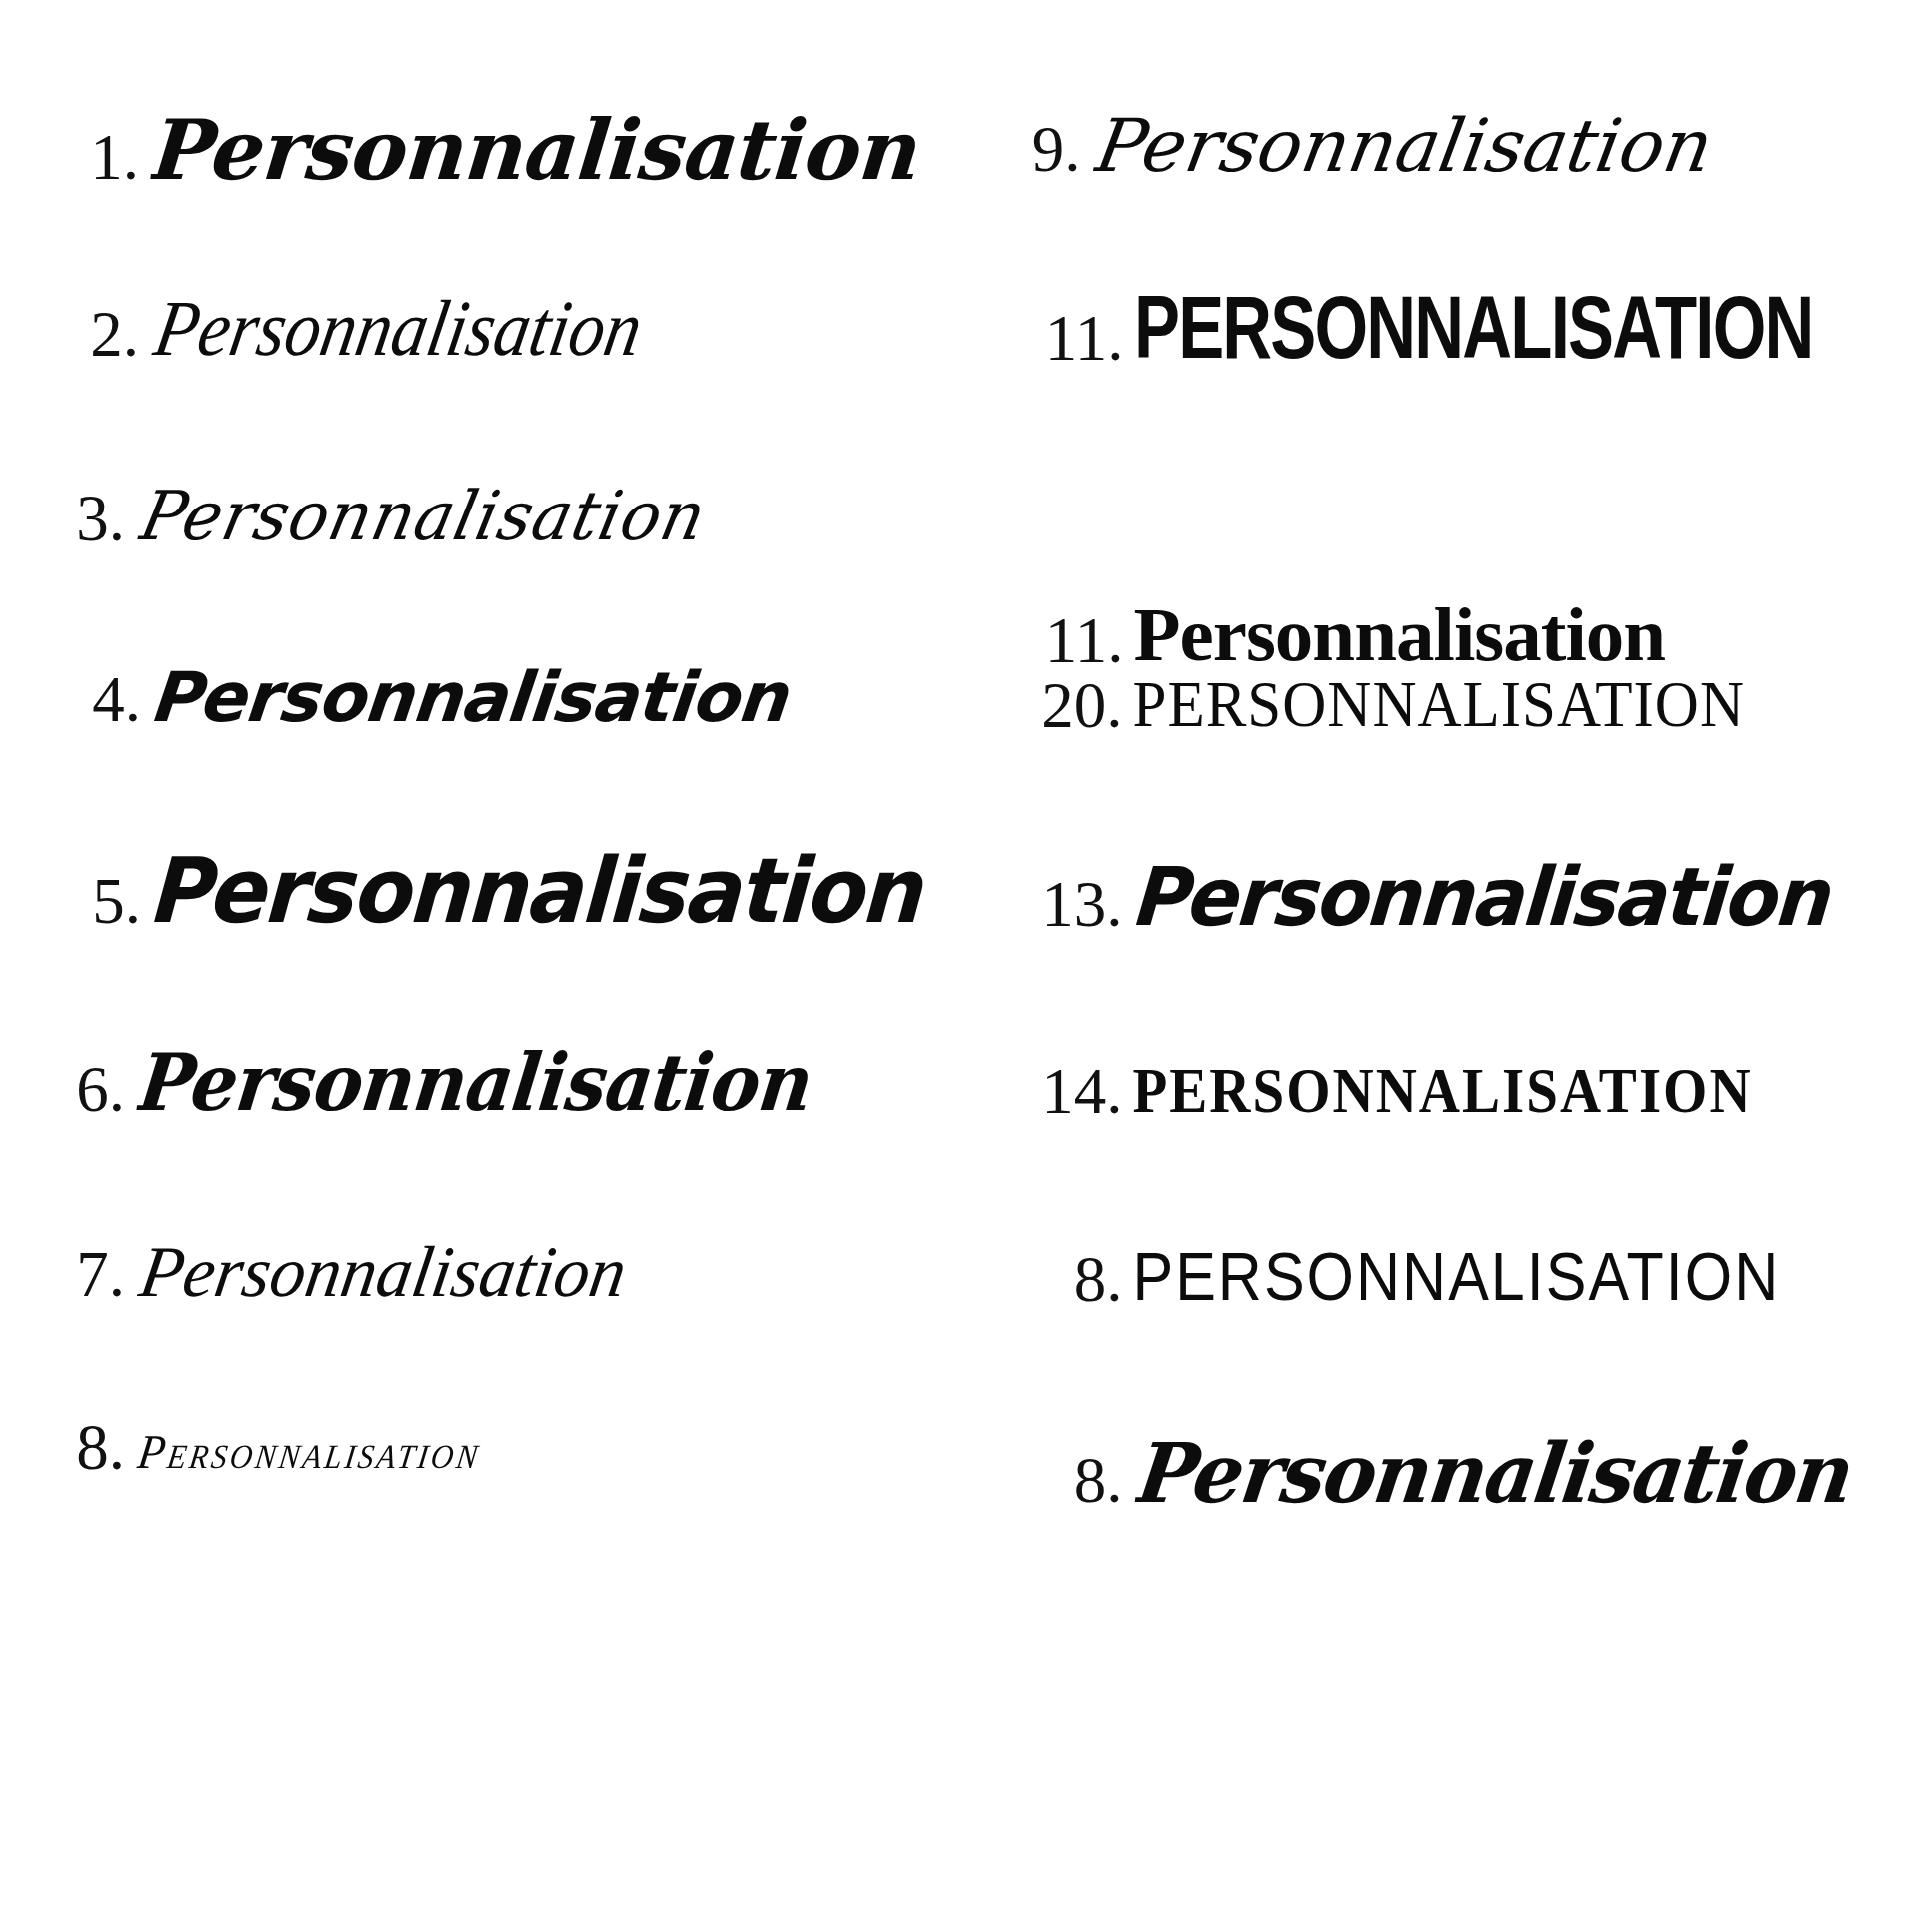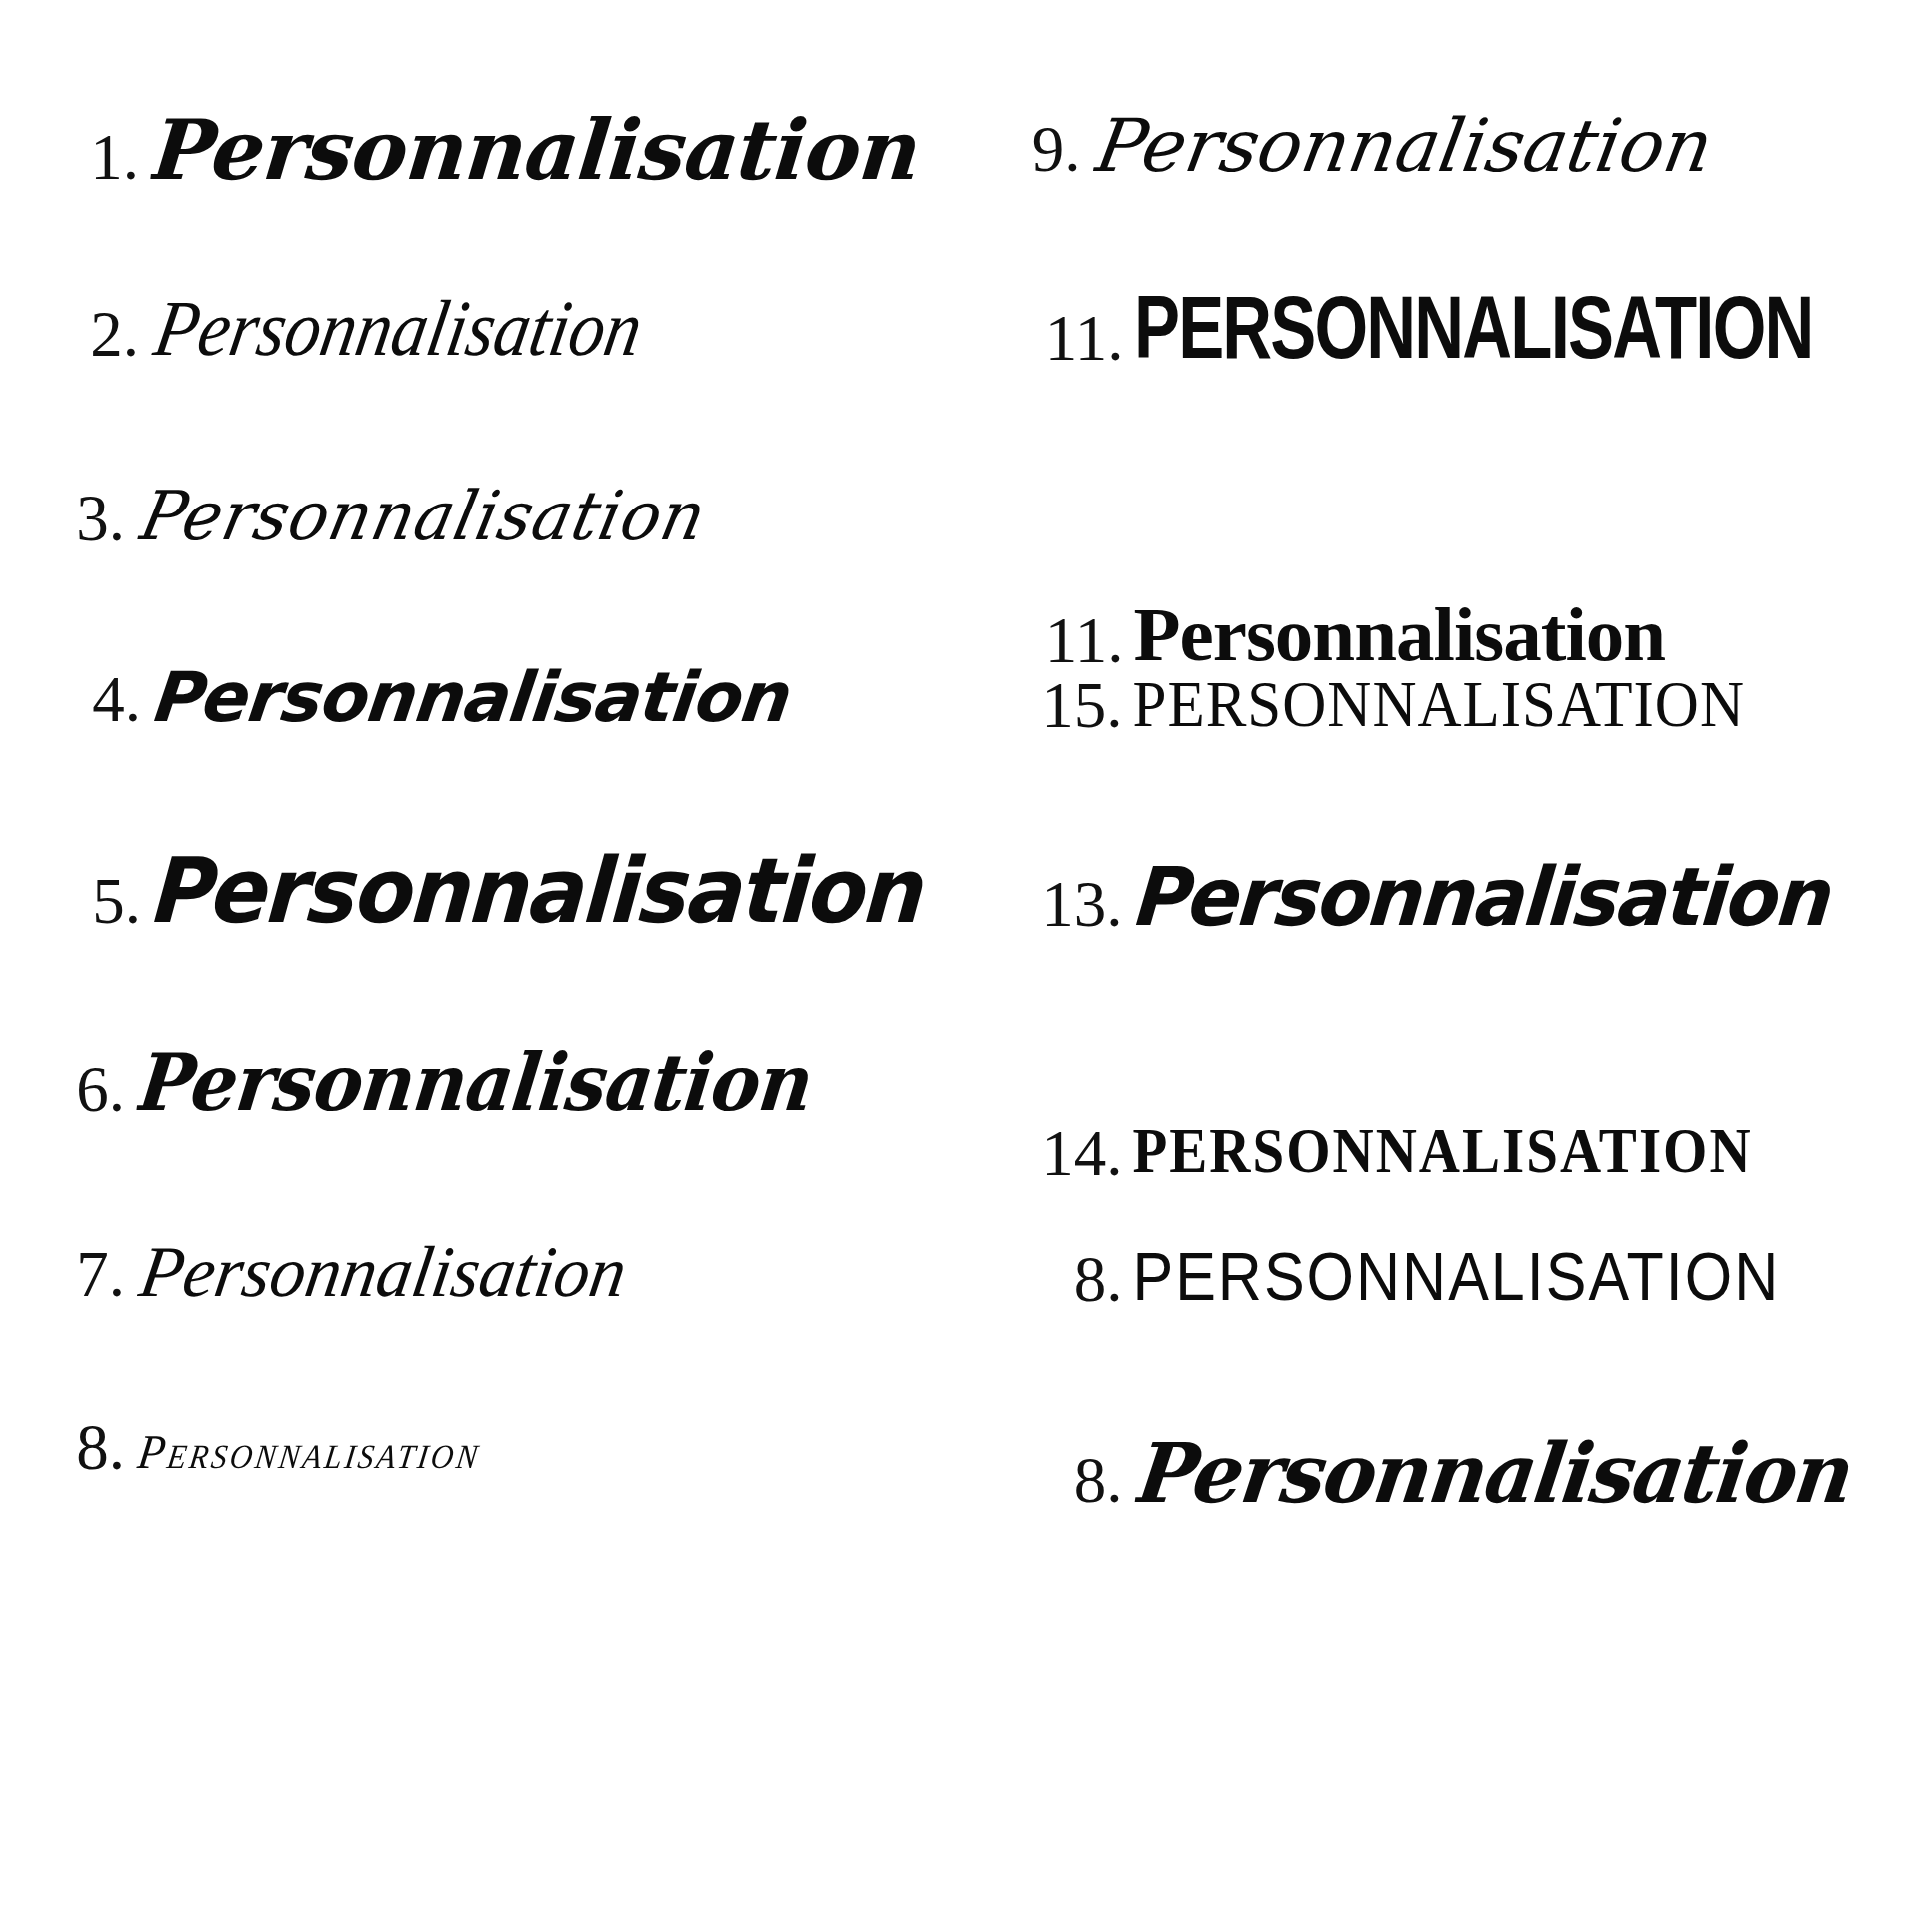--- a/index.html
+++ b/index.html
@@ -218,21 +218,21 @@
   .r13 .sample {
     font-family: "DejaVu Sans", sans-serif;
     font-style: italic;
     font-weight: bold;
     font-size: 77px;
     letter-spacing: -2px;
     transform: skewX(-6deg) scaleY(1.05);
     transform-origin: left bottom;
   }
 
-  .r14 { height: 188px; align-items: center; }
+  .r14 { height: 188px; }
   .r14 .num { width: 149px; }
   .r14 .sample {
     font-family: "Liberation Serif", serif;
     font-weight: bold;
     font-size: 57px;
     letter-spacing: 2px;
     font-variant: small-caps;
     transform: scaleY(1.1);
     transform-origin: left bottom;
   }
@@ -321,21 +321,21 @@
         <span class="num">11.</span>
         <span class="sample">PERSONNALISATION</span>
       </div>
 
       <div class="row r11">
         <span class="num">11.</span>
         <span class="sample">Personnalisation</span>
       </div>
 
       <div class="row r12">
-        <span class="num">15.</span>
+        <span class="num">20.</span>
         <span class="sample">PERSONNALISATION</span>
       </div>
 
       <div class="row r13">
         <span class="num">13.</span>
         <span class="sample">Personnalisation</span>
       </div>
 
       <div class="row r14">
         <span class="num">14.</span>

